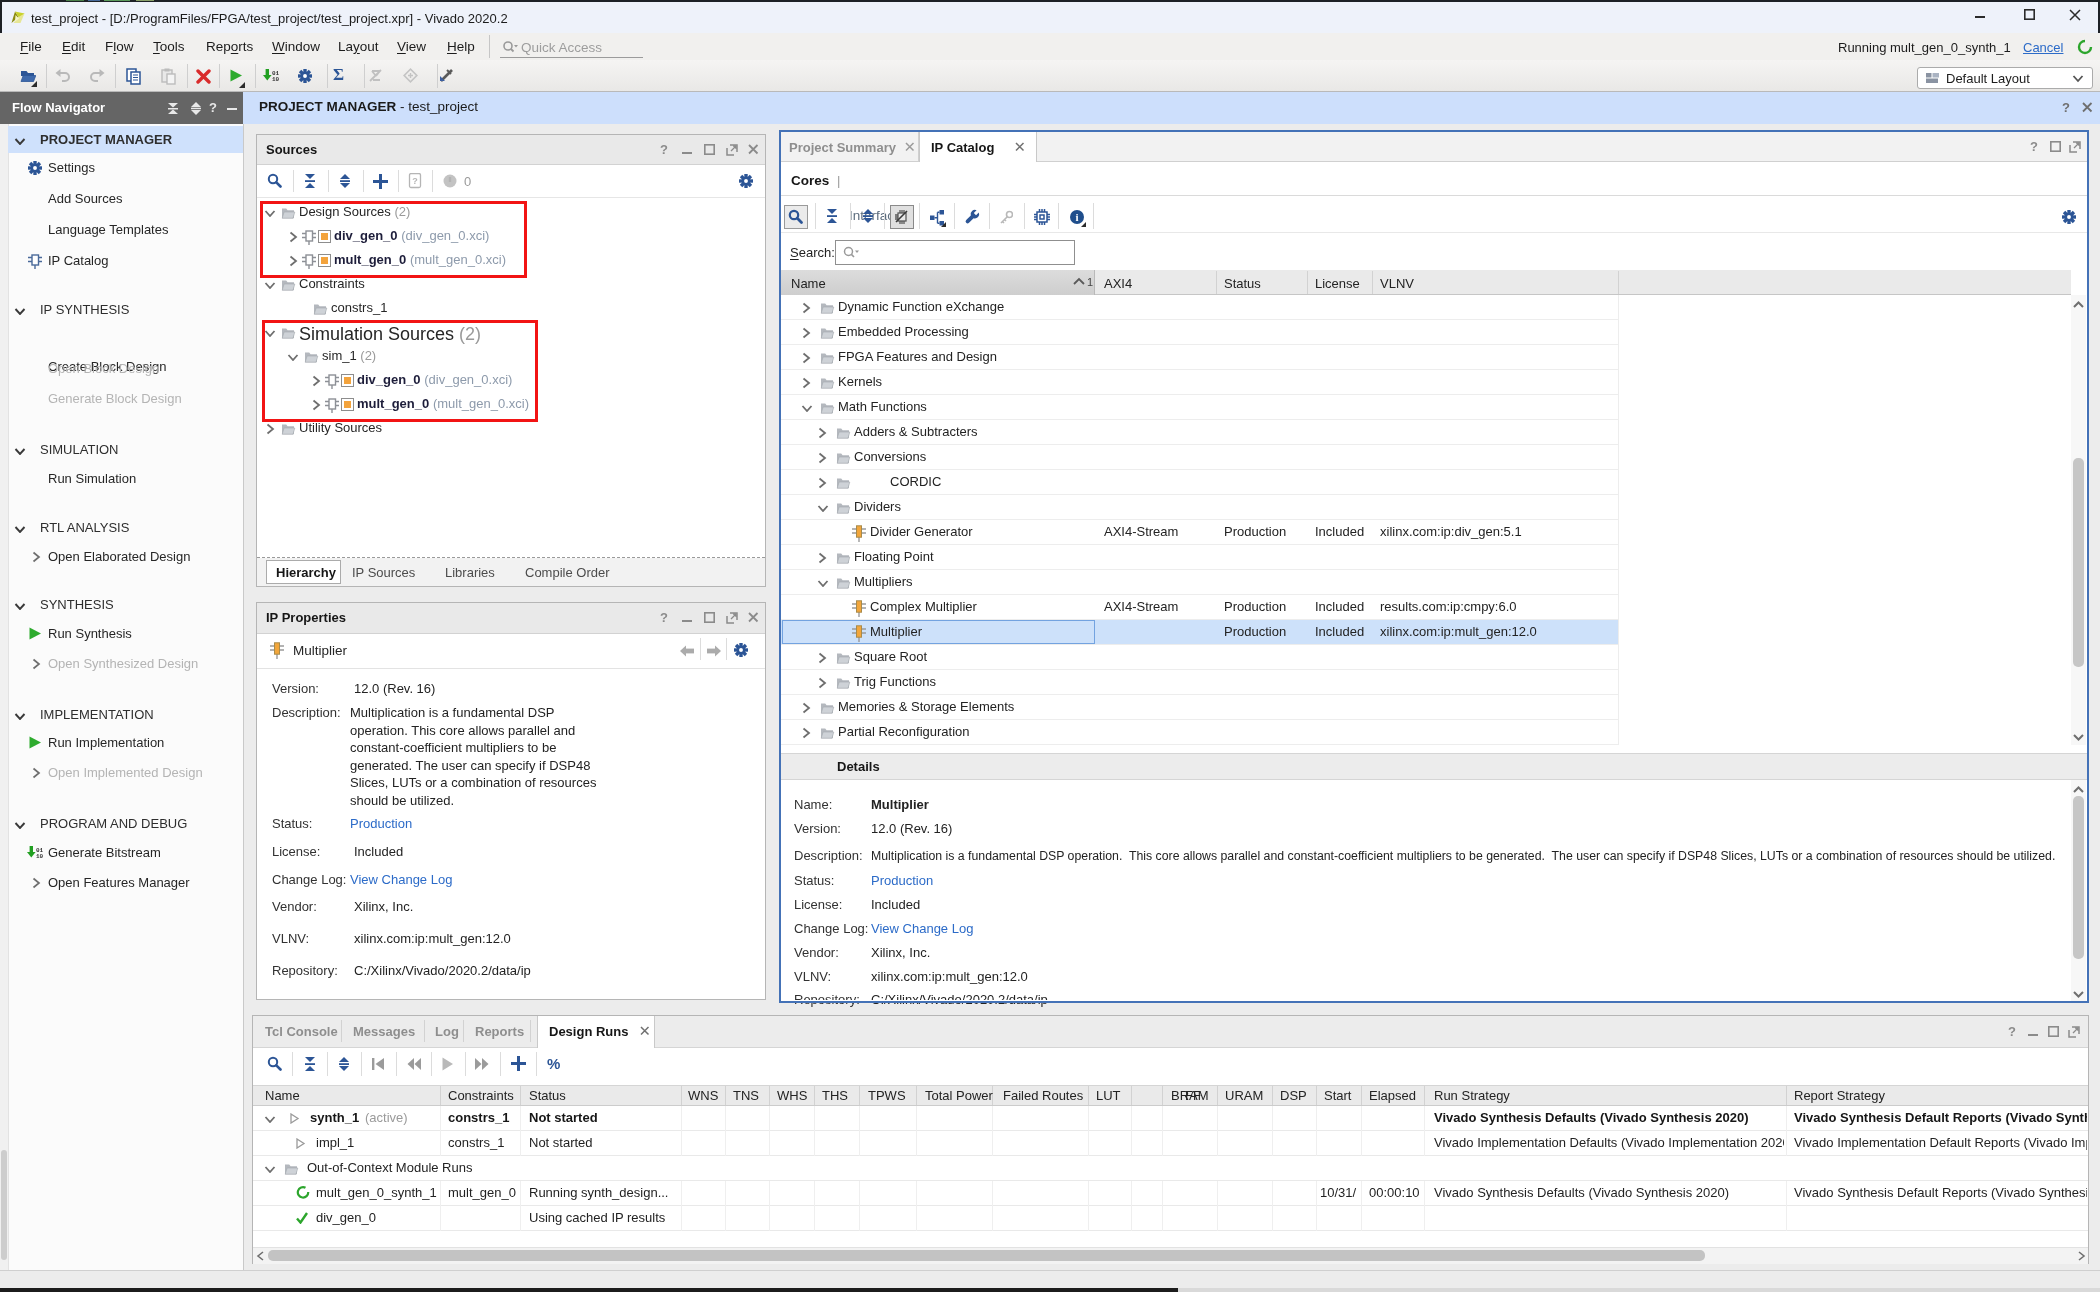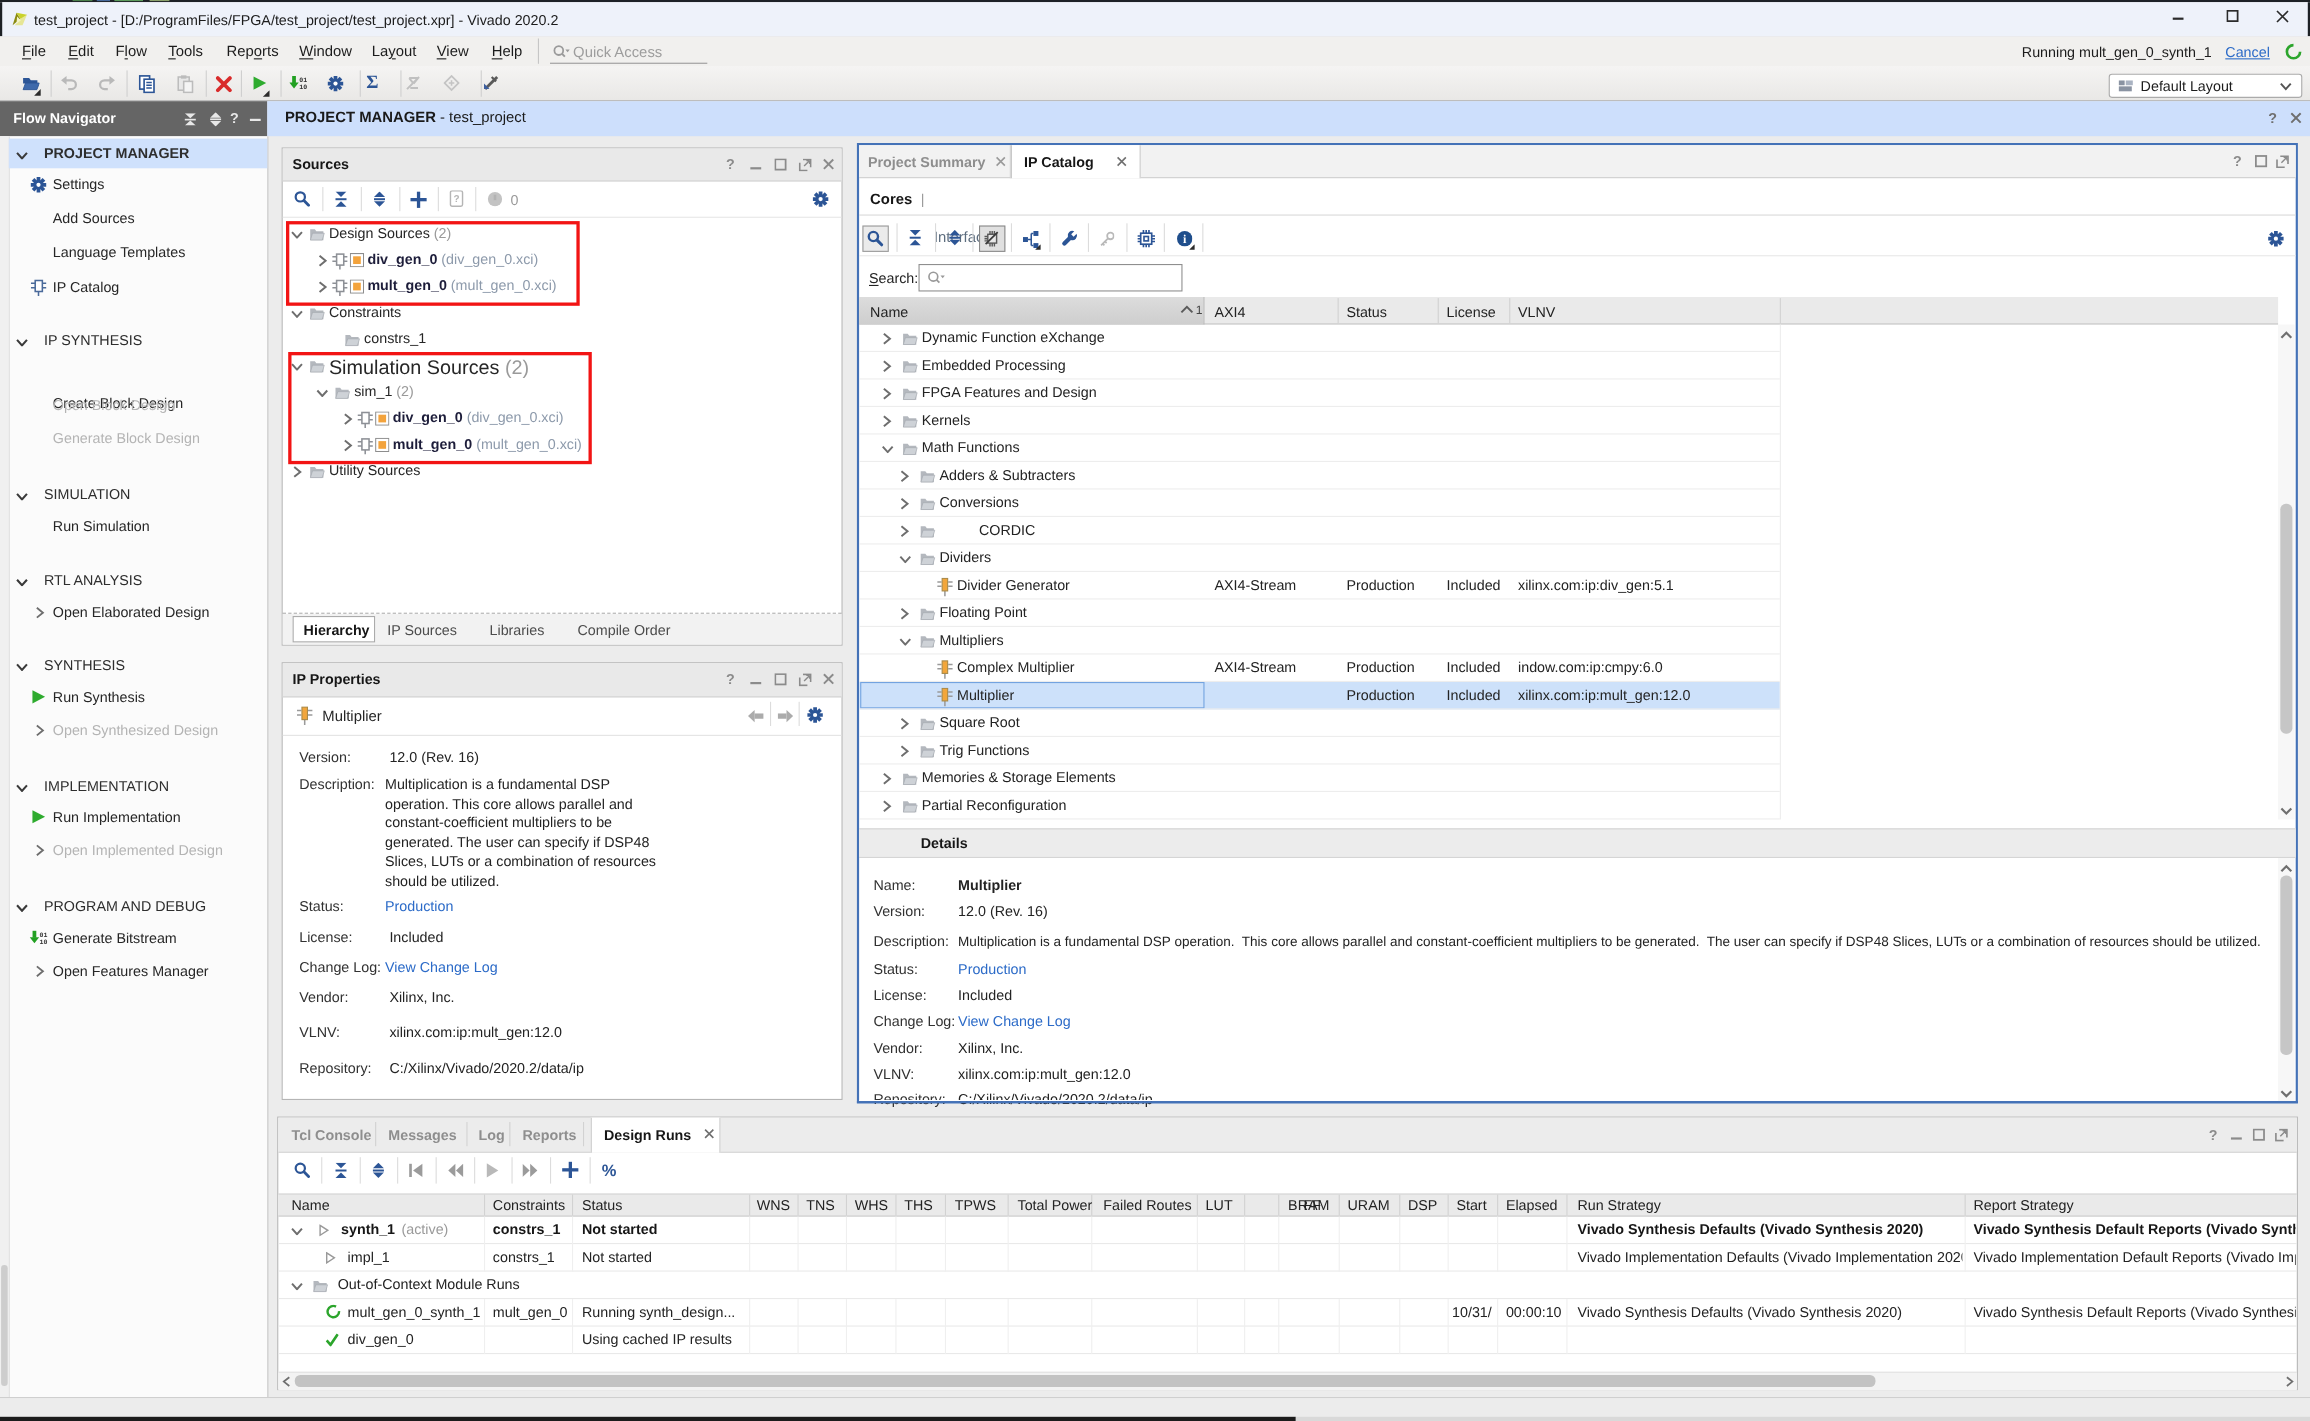--- a/index.html
+++ b/index.html
@@ -737,21 +737,21 @@
 <svg class="a" style="left:852px;top:600px;" width="15" height="18">
     <g stroke="#9a9a9a" stroke-width="1.4">
       <path d="M0 4 h4 M0 8 h4 M10 4 h4 M10 8 h4 M7 12 v5" fill="none"></path>
       <rect x="4.5" y="0.8" width="5" height="11.4" fill="#f2a63b" stroke="#a88a4a" stroke-width="1"></rect>
     </g>
   </svg>
 <div class="a" style="left:870px;top:599px;font-size:13px;font-weight:normal;color:#232323;white-space:pre;">Complex Multiplier</div>
 <div class="a" style="left:1104px;top:599px;font-size:13px;font-weight:normal;color:#232323;white-space:pre;">AXI4-Stream</div>
 <div class="a" style="left:1224px;top:599px;font-size:13px;font-weight:normal;color:#232323;white-space:pre;">Production</div>
 <div class="a" style="left:1315px;top:599px;font-size:13px;font-weight:normal;color:#232323;white-space:pre;">Included</div>
-<div class="a" style="left:1380px;top:599px;font-size:13px;font-weight:normal;color:#232323;white-space:pre;">indow.com:ip:cmpy:6.0</div>
+<div class="a" style="left:1380px;top:599px;font-size:13px;font-weight:normal;color:#232323;white-space:pre;">results.com:ip:cmpy:6.0</div>
 <div class="a" style="left:781px;top:620px;width:837px;height:25px;background:#cde1fa;"></div>
 <div class="a" style="left:782px;top:620px;width:313px;height:24px;border:1px solid #73a3e0;box-sizing:border-box;"></div>
 <div class="a" style="left:781px;top:644px;width:837px;height:1px;background:#ededed;"></div>
 <svg class="a" style="left:852px;top:625px;" width="15" height="18">
     <g stroke="#9a9a9a" stroke-width="1.4">
       <path d="M0 4 h4 M0 8 h4 M10 4 h4 M10 8 h4 M7 12 v5" fill="none"></path>
       <rect x="4.5" y="0.8" width="5" height="11.4" fill="#f2a63b" stroke="#a88a4a" stroke-width="1"></rect>
     </g>
   </svg>
 <div class="a" style="left:870px;top:624px;font-size:13px;font-weight:normal;color:#232323;white-space:pre;">Multiplier</div>

